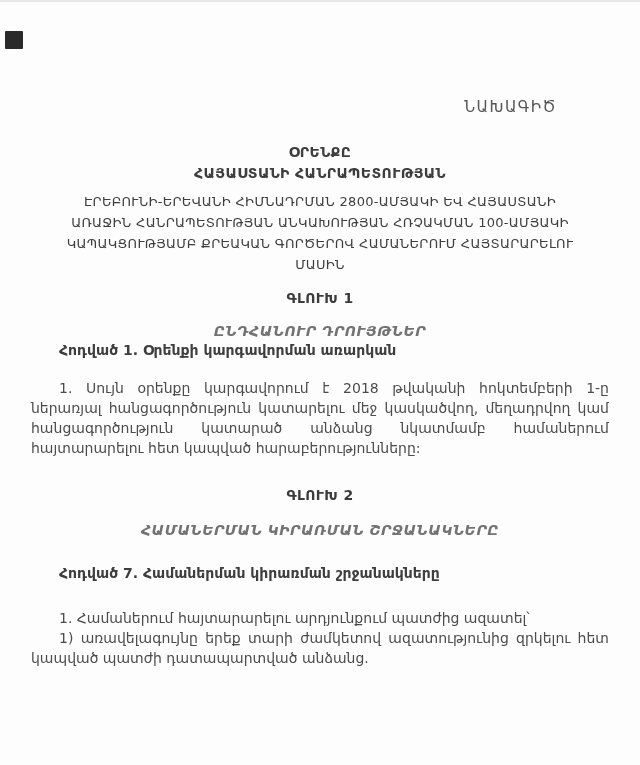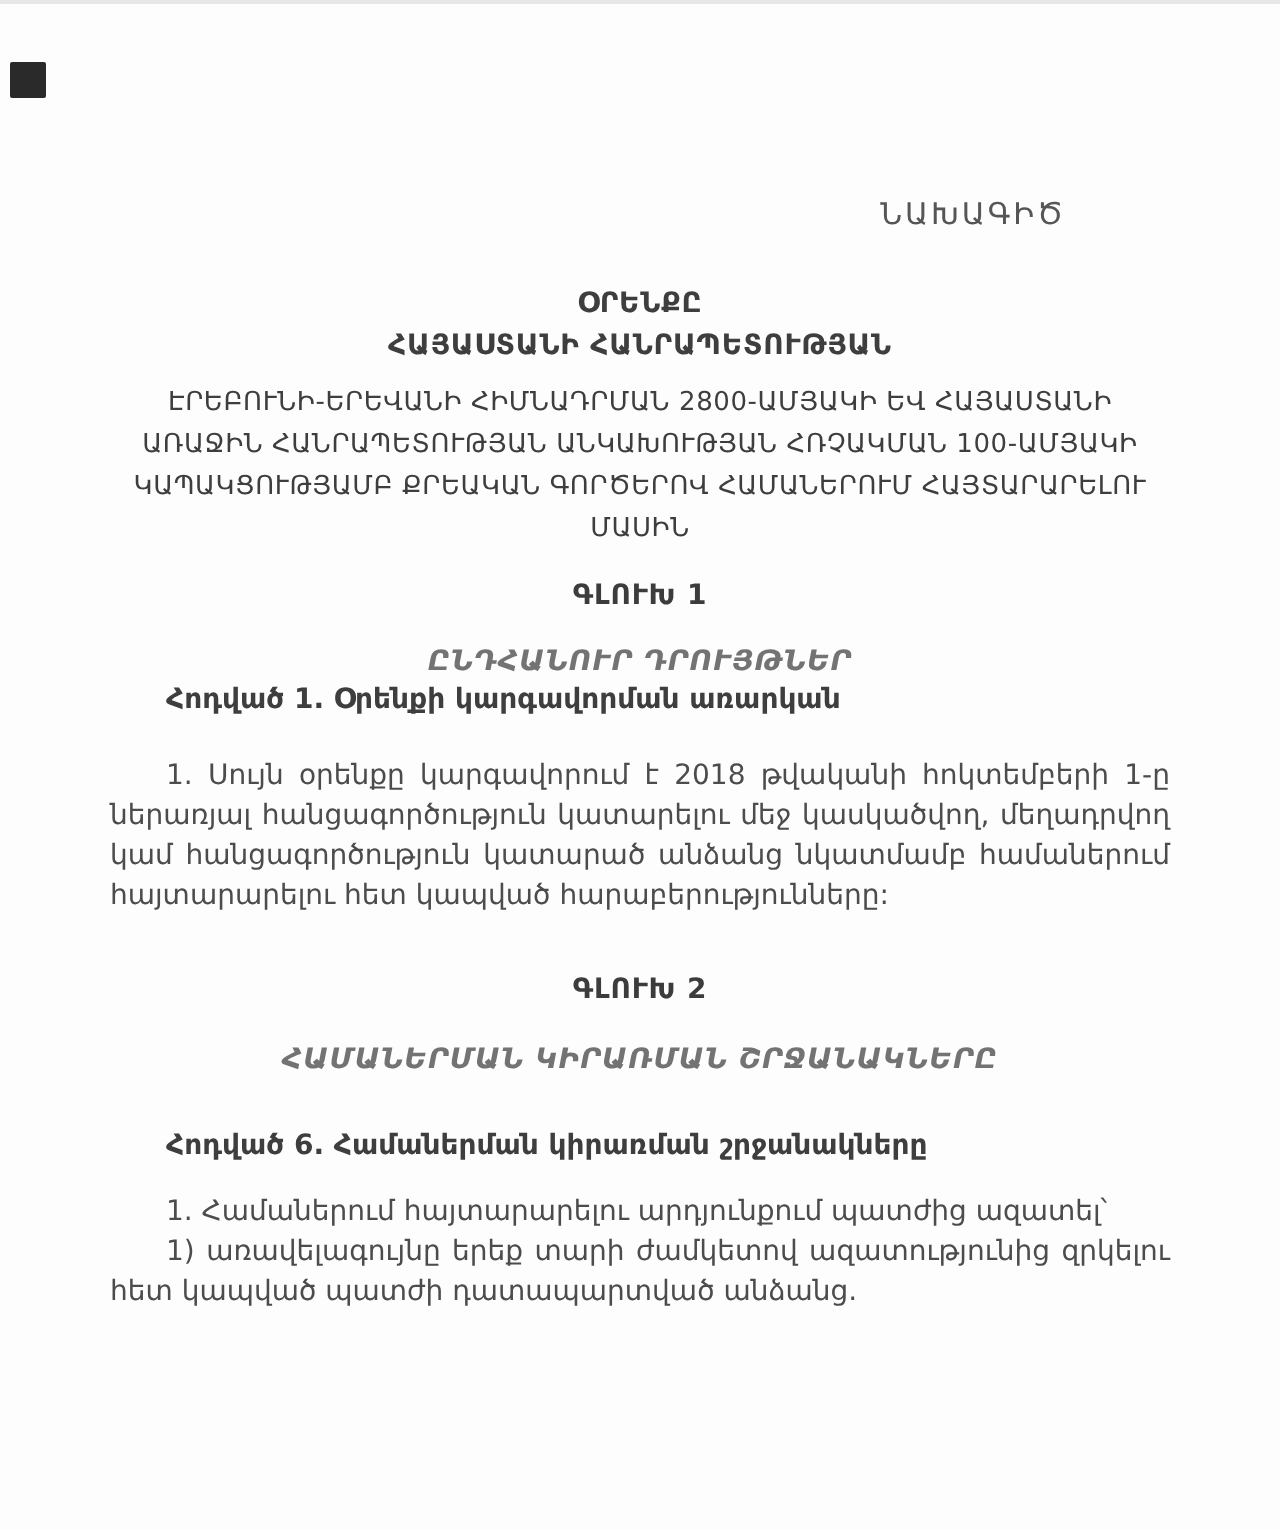--- a/index.html
+++ b/index.html
@@ -8,21 +8,21 @@
     width: 640px;
     height: 765px;
     background: #ffffff;
     overflow: hidden;
   }
   .page {
     position: relative;
     width: 640px;
     height: 765px;
     box-sizing: border-box;
-    padding: 0 55px;
+    padding: 0 31px;
     background: #fdfdfd;
     border-top: 2px solid #e7e7e7;
     font-family: "DejaVu Sans", "Liberation Sans", sans-serif;
     color: #4a4a4a;
   }
   .scan-mark {
     position: absolute;
     left: 5px;
     top: 29px;
     width: 18px;
@@ -96,21 +96,21 @@
   }
   .article-heading.second { margin-top: 24px; }
   .article-paragraph {
     margin: 18px 0 0 0;
     text-align: justify;
     text-indent: 28px;
     font-size: 14px;
     line-height: 20px;
     color: #4c4c4c;
   }
-  .article-paragraph.tight { margin-top: 13px; }
+  .article-paragraph.tight { margin-top: 25px; }
   .article-paragraph.followup { margin-top: 0; }
 </style>
 </head>
 <body>
 
 <div class="page">
 
   <div class="scan-mark"></div>
 
   <div class="draft-label">ՆԱԽԱԳԻԾ</div>
@@ -128,19 +128,19 @@
   <div class="chapter-title">ԸՆԴՀԱՆՈՒՐ ԴՐՈՒՅԹՆԵՐ</div>
 
   <div class="article-heading">Հոդված 1. Օրենքի կարգավորման առարկան</div>
 
   <p class="article-paragraph">1. Սույն օրենքը կարգավորում է 2018 թվականի հոկտեմբերի 1-ը ներառյալ հանցագործություն կատարելու մեջ կասկածվող, մեղադրվող կամ հանցագործություն կատարած անձանց նկատմամբ համաներում հայտարարելու հետ կապված հարաբերությունները:</p>
 
   <div class="chapter-number second">ԳԼՈՒԽ 2</div>
 
   <div class="chapter-title second">ՀԱՄԱՆԵՐՄԱՆ ԿԻՐԱՌՄԱՆ ՇՐՋԱՆԱԿՆԵՐԸ</div>
 
-  <div class="article-heading second">Հոդված 6. Համաներման կիրառման շրջանակները</div>
+  <div class="article-heading second">Հոդված 7. Համաներման կիրառման շրջանակները</div>
 
   <p class="article-paragraph tight">1. Համաներում հայտարարելու արդյունքում պատժից ազատել՝</p>
 
   <p class="article-paragraph followup">1) առավելագույնը երեք տարի ժամկետով ազատությունից զրկելու հետ կապված պատժի դատապարտված անձանց.</p>
 
 </div>
 
 </body></html>

